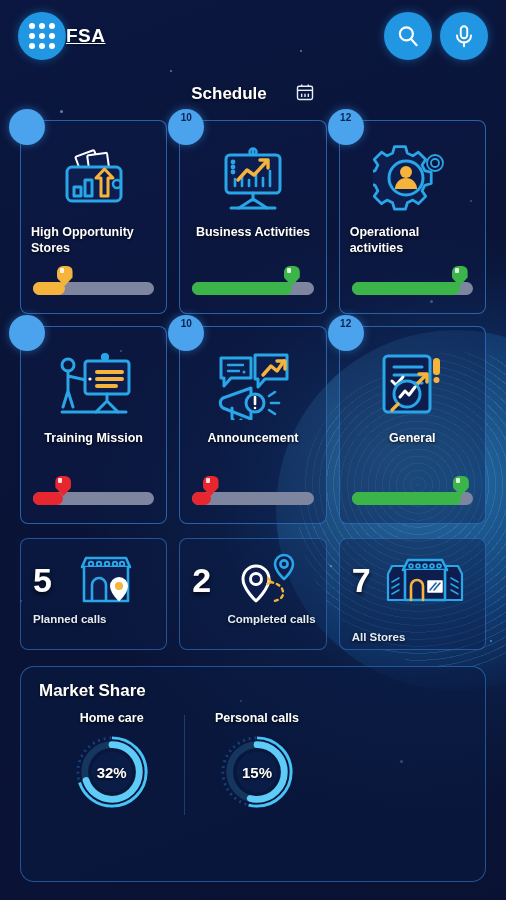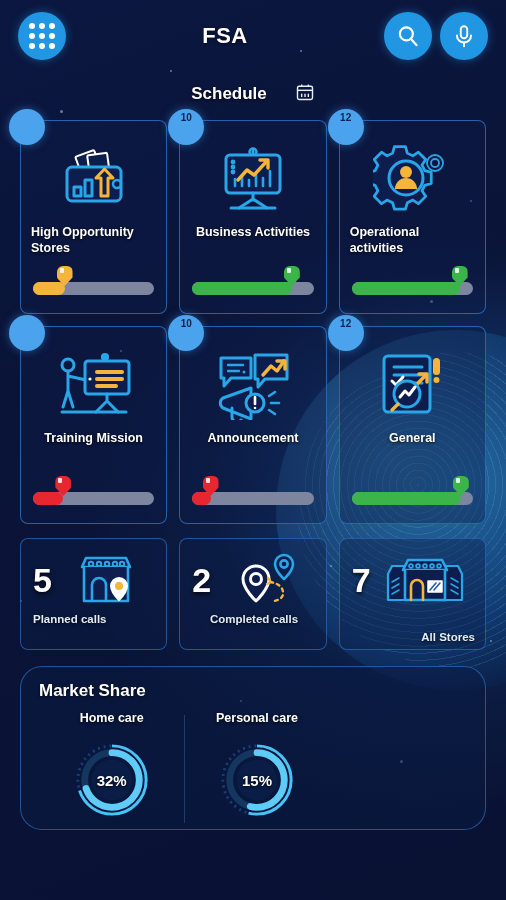--- a/index.html
+++ b/index.html
@@ -50,24 +50,24 @@
     background: #2196e3;
     display: flex; align-items: center; justify-content: center;
     flex: 0 0 auto;
     box-shadow: 0 0 10px rgba(33,150,227,0.45);
     border: none; cursor: pointer;
   }
   .grid-dots { display: grid; grid-template-columns: repeat(3,6px); gap: 4px; }
   .grid-dots i { width: 6px; height: 6px; border-radius: 50%; background:#fff; display:block; }
   .app-title {
     flex: 1 1 auto;
-    text-align: center;
-    font-size: 22px; font-weight: bold;
+    font-size: 19px; font-weight: bold;
     letter-spacing: .5px;
     text-shadow: 0 1px 3px rgba(0,0,0,.6);
+    text-decoration: underline;
   }
   .header-right { display: flex; gap: 8px; flex: 0 0 auto; }
 
   
   .schedule-row {
     display: flex; align-items: center; justify-content: center;
     gap: 28px;
     margin-top: 10px; margin-bottom: 14px;
     position: relative;
   }
@@ -159,46 +159,46 @@
     font-size: 34px; font-weight: bold; line-height: 1;
     text-shadow: 0 2px 4px rgba(0,0,0,.8);
   }
   .stat-icon { flex: 1 1 auto; display: flex; justify-content: center; align-items: center; }
   .stat-label {
     font-size: 11.5px; font-weight: bold;
     color: #e3ecf7;
     text-shadow: 0 1px 3px rgba(0,0,0,.85);
     margin-top: 2px;
   }
-  .stat-card.center .stat-label { text-align: center; }
-  .stat-card.right .stat-label { text-align: right; margin-top: 20px; }
+  .stat-card.center .stat-label { text-align: right; }
+  .stat-card.right .stat-label { text-align: left; margin-top: 20px; }
 
   
   .market-card {
     position: relative;
     margin: 16px 20px 0;
     border: 1px solid rgba(45,110,190,0.7);
-    border-radius: 22px;
+    border-radius: 14px;
     background: rgba(10,26,68,0.52);
     padding: 14px 10px 10px 18px;
-    height: 164px;
+    height: 216px;
   }
   .market-title {
     font-size: 17px; font-weight: bold;
     text-shadow: 0 1px 3px rgba(0,0,0,.75);
     margin-bottom: 10px;
   }
   .gauges { display: grid; grid-template-columns: repeat(3,1fr); }
   .gauge-cell { display: flex; flex-direction: column; align-items: center; position: relative; }
   .gauge-cell + .gauge-cell::before {
     content:""; position:absolute; left:0; top:4px; bottom:-4px;
     width:1px; background: rgba(70,130,200,.35);
   }
   .gauge-label {
-    font-size: 12.5px; font-weight: bold; margin-bottom: 16px;
+    font-size: 12.5px; font-weight: bold; margin-bottom: 8px;
     text-shadow: 0 1px 3px rgba(0,0,0,.8);
   }
   .gauge { position: relative; width: 78px; height: 78px; }
   .gauge svg { position: absolute; inset: 0; }
   .gauge-value {
     position: absolute; inset: 0;
     display: flex; align-items: center; justify-content: center;
     font-size: 15px; font-weight: bold;
     text-shadow: 0 1px 3px rgba(0,0,0,.9);
   }
@@ -555,21 +555,21 @@
           <circle cx="40" cy="40" r="35" fill="none" stroke="#49c2f5" stroke-width="3" stroke-dasharray="2 4" stroke-dashoffset="0" transform="rotate(-90 40 40)" pathLength="100" style="stroke-dasharray:70 30"></circle>
           <circle cx="40" cy="40" r="28" fill="none" stroke="#14365f" stroke-width="7"></circle>
           <circle cx="40" cy="40" r="28" fill="none" stroke="#5fcbf7" stroke-width="7" pathLength="100" style="stroke-dasharray:70 30" transform="rotate(-90 40 40)" stroke-linecap="round"></circle>
           <circle cx="40" cy="40" r="21" fill="#0a1d47"></circle>
         </svg>
         <div class="gauge-value">32%</div>
       </div>
     </div>
 
     <div class="gauge-cell">
-      <div class="gauge-label">Personal care</div>
+      <div class="gauge-label">Personal calls</div>
       <div class="gauge">
         <svg viewBox="0 0 80 80">
           <circle cx="40" cy="40" r="35" fill="none" stroke="#15407a" stroke-width="3" stroke-dasharray="2 4"></circle>
           <circle cx="40" cy="40" r="35" fill="none" stroke="#49c2f5" stroke-width="3" stroke-dasharray="2 4" transform="rotate(-90 40 40)" pathLength="100" style="stroke-dasharray:54 46"></circle>
           <circle cx="40" cy="40" r="28" fill="none" stroke="#14365f" stroke-width="7"></circle>
           <circle cx="40" cy="40" r="28" fill="none" stroke="#5fcbf7" stroke-width="7" pathLength="100" style="stroke-dasharray:54 46" transform="rotate(-90 40 40)" stroke-linecap="round"></circle>
           <circle cx="40" cy="40" r="21" fill="#0a1d47"></circle>
         </svg>
         <div class="gauge-value">15%</div>
       </div>

